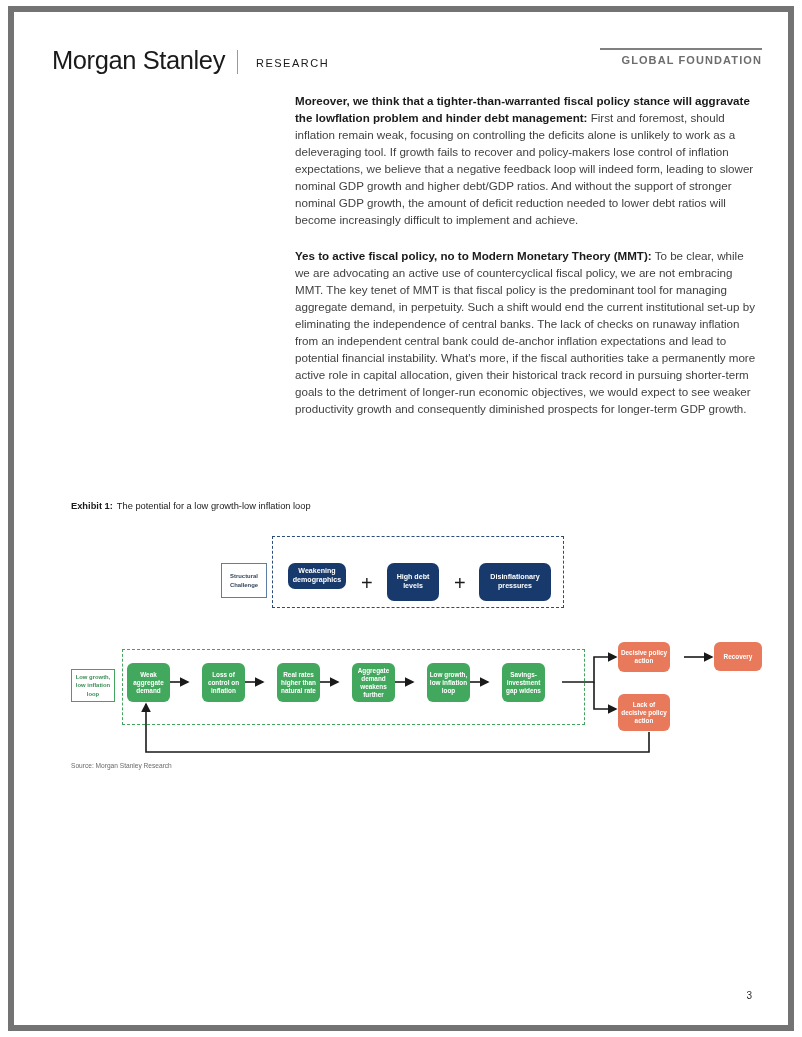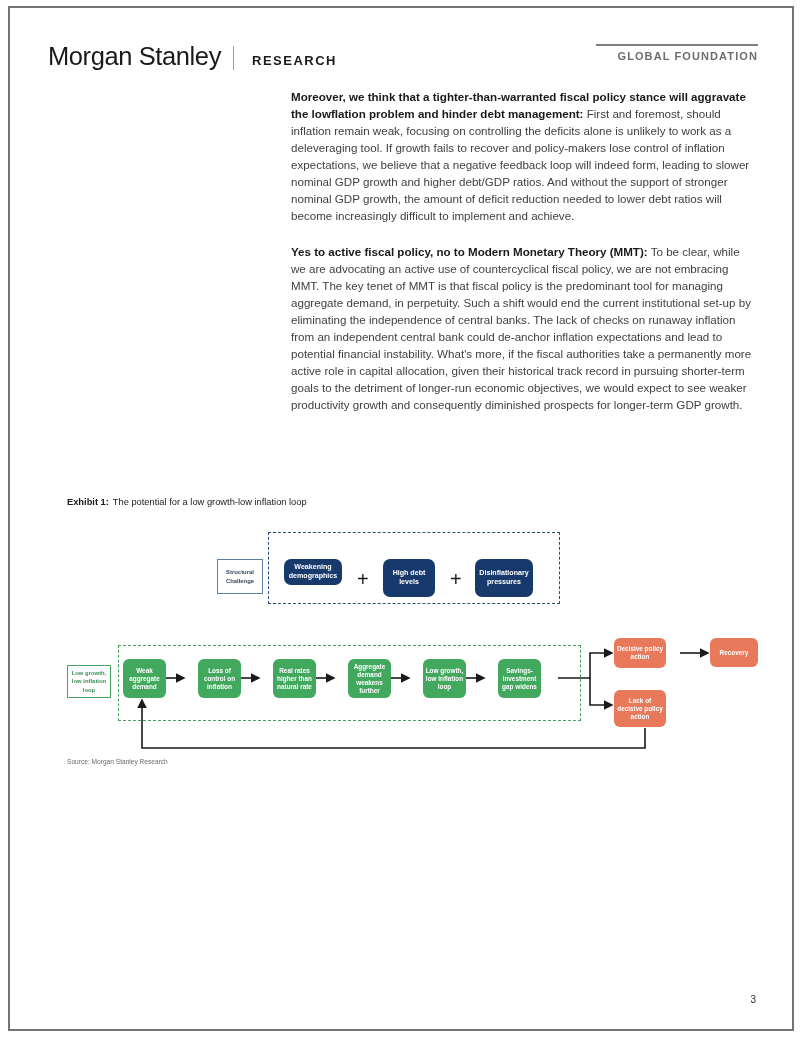--- a/index.html
+++ b/index.html
@@ -10,21 +10,21 @@
   body {
     width: 802px; height: 1037px;
     font-family: "Liberation Sans", sans-serif;
     position: relative;
     overflow: hidden;
   }
   .page {
     position: absolute;
     left: 8px; top: 6px;
     width: 786px; height: 1025px;
-    border: 2px solid #737373;
+    border: 6px solid #737373;
     background: #fff;
   }
 
   
   .header {
     position: absolute;
     left: 38px; top: 34px;
     width: 710px; height: 42px;
   }
   .ms-logo {
@@ -38,22 +38,22 @@
   }
   .ms-divider {
     position: absolute;
     left: 185px; top: 4px;
     width: 1px; height: 24px;
     background: #9a9a9a;
   }
   .ms-research {
     position: absolute;
     left: 204px; top: 11px;
-    font-size: 13px;
-    font-weight: 700;
+    font-size: 11px;
+    font-weight: 400;
     letter-spacing: 1.5px;
     color: #1a1a1a;
   }
   .gf-wrap {
     position: absolute;
     right: 0; top: 2px;
     text-align: right;
   }
   .gf-rule {
     width: 162px; height: 2px;
@@ -221,21 +221,21 @@
     </svg>
 
     <div class="dash-box dash-blue" style="left:208px; top:4px; width:292px; height:72px;"></div>
 
     <div class="label-box" style="left:157px; top:31px; width:46px; height:35px;">Structural Challenge</div>
 
     <div class="node navy" style="left:224px; top:31px; width:58px; height:26px;">Weakening demographics</div>
     <div class="plus" style="left:297px; top:41px;">+</div>
     <div class="node navy" style="left:323px; top:31px; width:52px; height:38px;">High debt levels</div>
     <div class="plus" style="left:390px; top:41px;">+</div>
-    <div class="node navy" style="left:415px; top:31px; width:58px; height:38px;">Disinflationary pressures</div>
+    <div class="node navy" style="left:415px; top:31px; width:72px; height:38px;">Disinflationary pressures</div>
 
     <div class="dash-box dash-green" style="left:58px; top:117px; width:463px; height:76px;"></div>
 
     <div class="label-box green-outline" style="left:7px; top:137px; width:44px; height:33px;">Low growth, low inflation loop</div>
 
     <div class="node green" style="left:63px; top:131px; width:43px; height:39px;">Weak aggregate demand</div>
     <div class="node green" style="left:138px; top:131px; width:43px; height:39px;">Loss of control on inflation</div>
     <div class="node green" style="left:213px; top:131px; width:43px; height:39px;">Real rates higher than natural rate</div>
     <div class="node green" style="left:288px; top:131px; width:43px; height:39px;">Aggregate demand weakens further</div>
     <div class="node green" style="left:363px; top:131px; width:43px; height:39px;">Low growth, low inflation loop</div>

